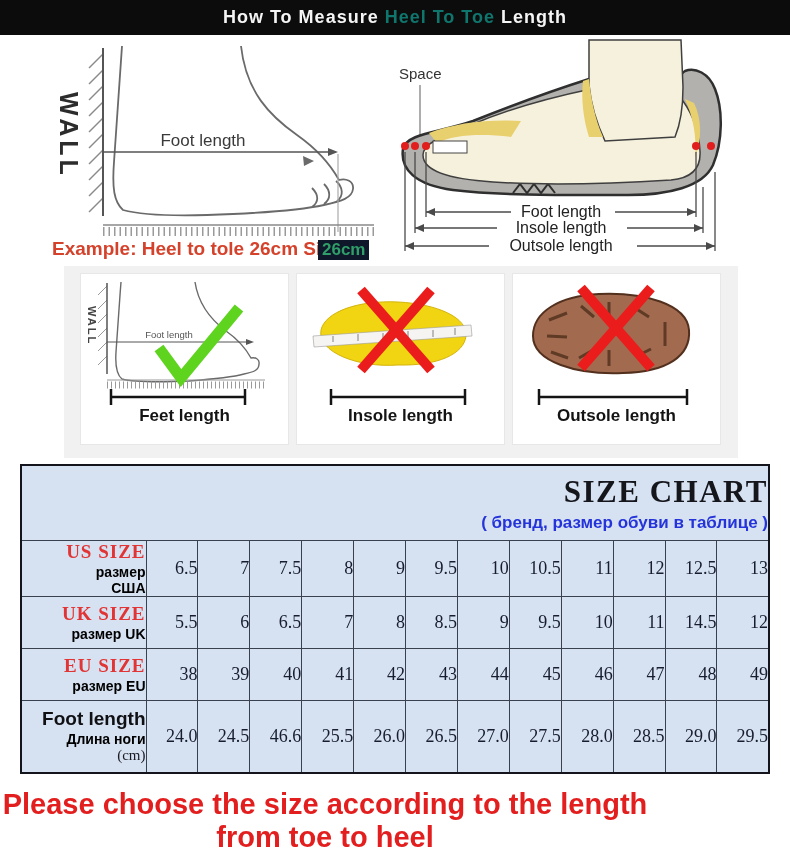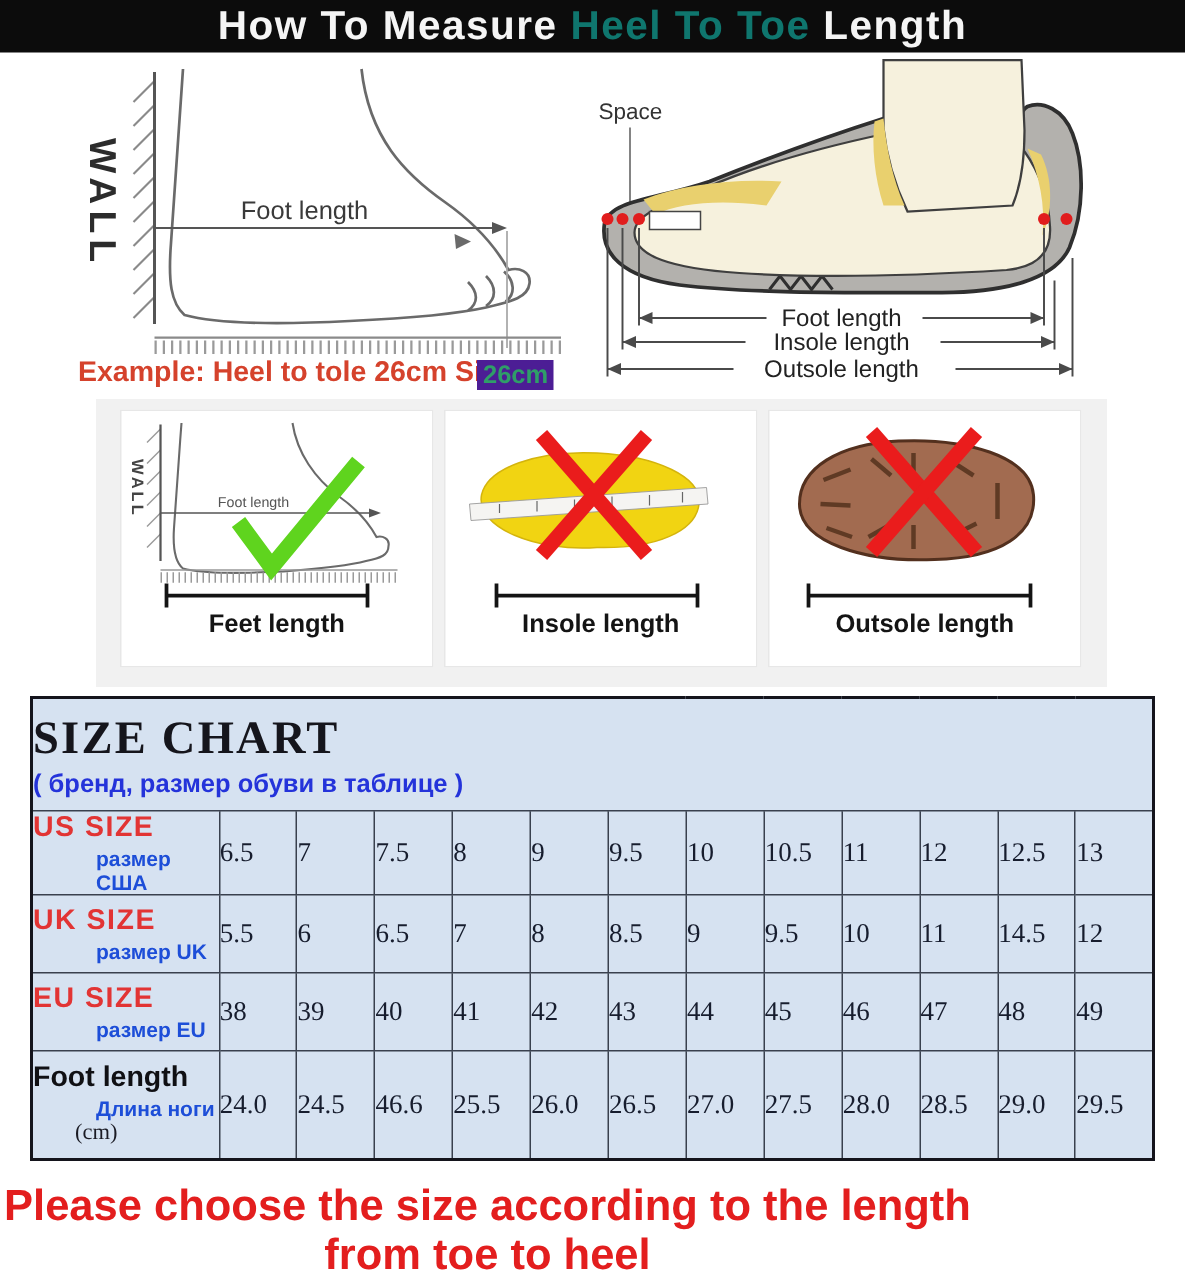--- a/index.html
+++ b/index.html
@@ -2,51 +2,51 @@
 <html><head>
 <meta charset="utf-8">
 <style>
   html,body{margin:0;padding:0;background:#fff;}
   #page{position:relative;width:790px;height:856px;background:#fff;overflow:hidden;
         font-family:"Liberation Sans",sans-serif;}
 
   
   .header-bar{position:absolute;left:0;top:0;width:790px;height:35px;background:#0c0c0c;
     display:flex;align-items:center;justify-content:center;}
-  .header-bar span{font-size:27px;font-weight:600;letter-spacing:1px;color:#f5f5f5;white-space:pre;}
+  .header-bar span{font-size:18px;font-weight:600;letter-spacing:1px;color:#f5f5f5;white-space:pre;}
   .header-bar .hl{color:#0f766e;}
 
   
   .left-diagram{position:absolute;left:18px;top:40px;}
   .right-diagram{position:absolute;left:393px;top:37px;}
   .example-line{position:absolute;left:52px;top:238px;font-size:19px;font-weight:bold;color:#d5422c;}
   .ruler-note{position:absolute;left:318px;top:240px;font-size:17px;font-weight:bold;color:#2f9e68;
-    background:#4c1d95;padding:0 4px;}
+    background:#0f172a;padding:0 4px;}
 
   
   .methods-strip{position:absolute;left:64px;top:266px;width:674px;height:192px;background:#f1f1f1;
     display:flex;gap:7px;padding:7px 0 0 16px;box-sizing:border-box;}
   .method-card{width:209px;height:172px;background:#ffffff;border:1px solid #e7e7e7;box-sizing:border-box;
     display:flex;flex-direction:column;align-items:center;padding-top:4px;}
   .method-card .card-label{font-size:17px;font-weight:bold;color:#141414;margin-top:0px;}
 
   svg text{font-family:"Liberation Sans",sans-serif;}
 
   
   .size-table{position:absolute;left:20px;top:464px;width:750px;border-collapse:collapse;
     background:#d6e2f1;border:2px solid #14141c;table-layout:fixed;}
-  .size-table td{border:1px solid #39404e;text-align:left;vertical-align:middle;padding:0;}
+  .size-table td{border:1px solid #39404e;text-align:right;vertical-align:middle;padding:0;}
   .chart-head{height:74px;}
   .chart-title{font-family:"Liberation Serif",serif;font-size:31px;font-weight:bold;
     letter-spacing:1.5px;color:#15151c;}
   .chart-sub{font-size:17px;font-weight:bold;color:#2433da;margin-top:3px;}
   tr.sz{height:52px;} tr.footrow{height:72px;}
-  .lbl-en{font-family:Liberation Sans, sans-serif;font-weight:bold;font-size:19px;color:#e23434;letter-spacing:1px;}
+  .lbl-en{font-family:Liberation Serif, serif;font-weight:bold;font-size:19px;color:#e23434;letter-spacing:1px;}
   .lbl-en.dark{font-family:"Liberation Sans",sans-serif;color:#101014;letter-spacing:0;}
-  .lbl-ru{font-size:14px;font-weight:bold;color:#1d4ed8;margin-top:1px;margin-left:42px;}
+  .lbl-ru{font-size:14px;font-weight:bold;color:#000000;margin-top:1px;margin-left:42px;}
   .lbl-unit{font-family:"Liberation Serif",serif;font-size:15px;color:#1b1b24;padding-left:28px;}
   .num{font-family:"Liberation Serif",serif;font-size:18px;color:#171d2e;margin-top:32px;}
 
   
   .footer-note{position:absolute;left:0;top:788px;width:650px;text-align:center;
     font-size:29px;font-weight:bold;color:#e31e1e;}
 </style>
 </head>
 <body>
 

